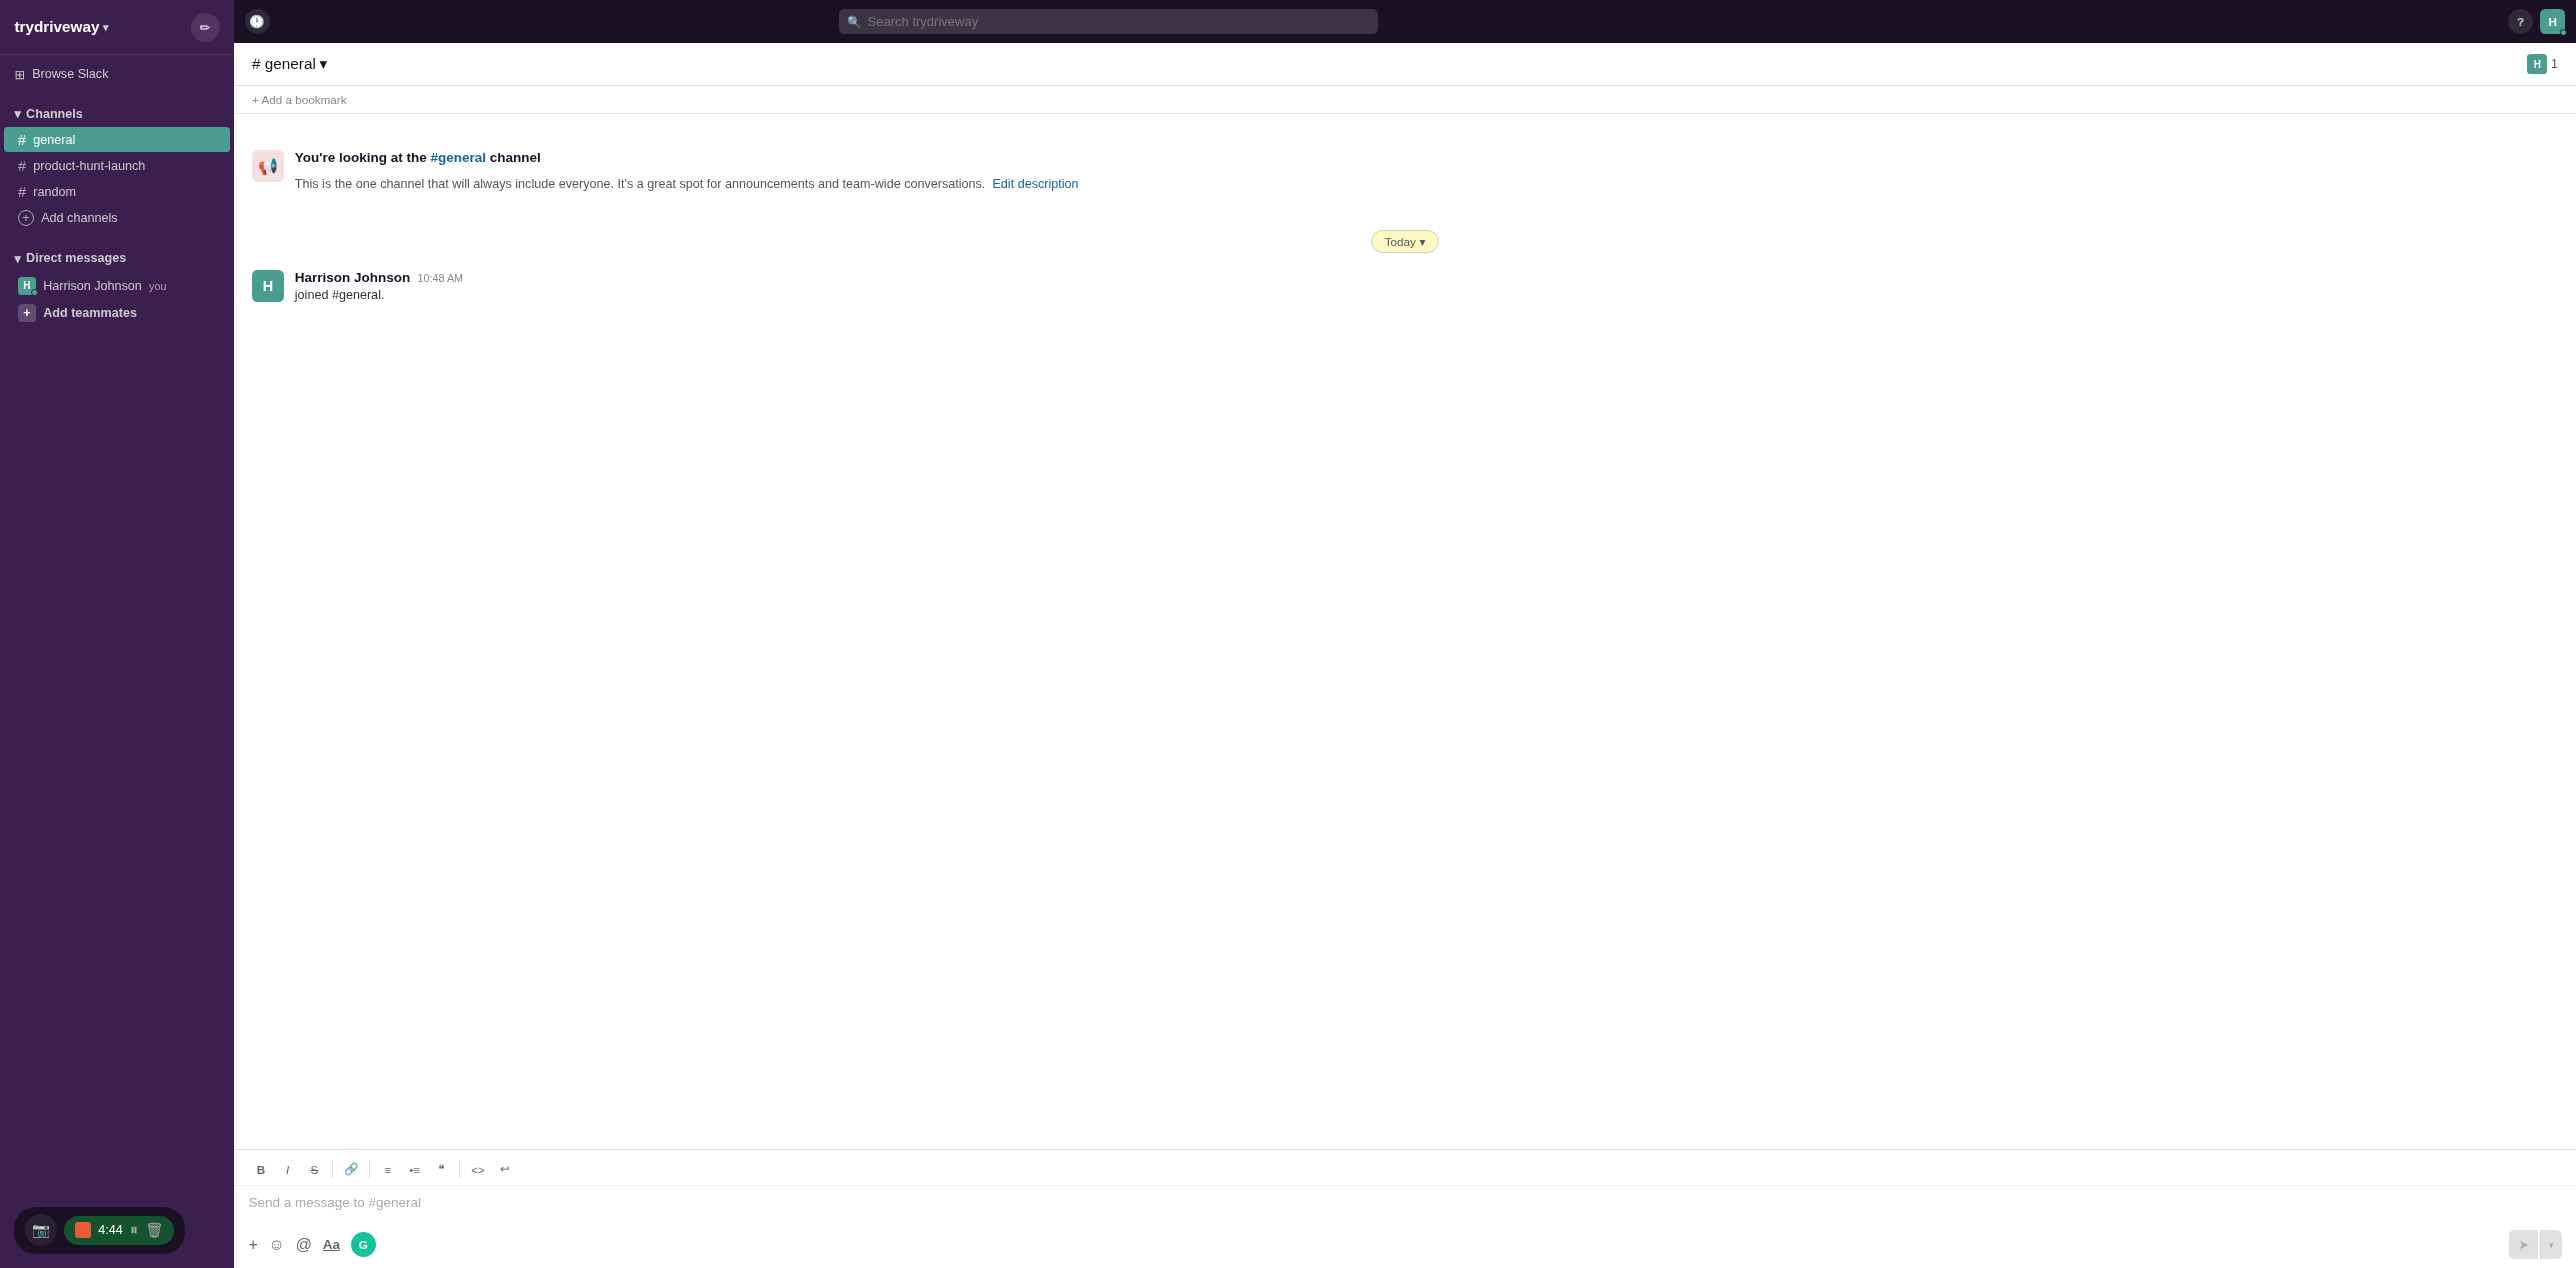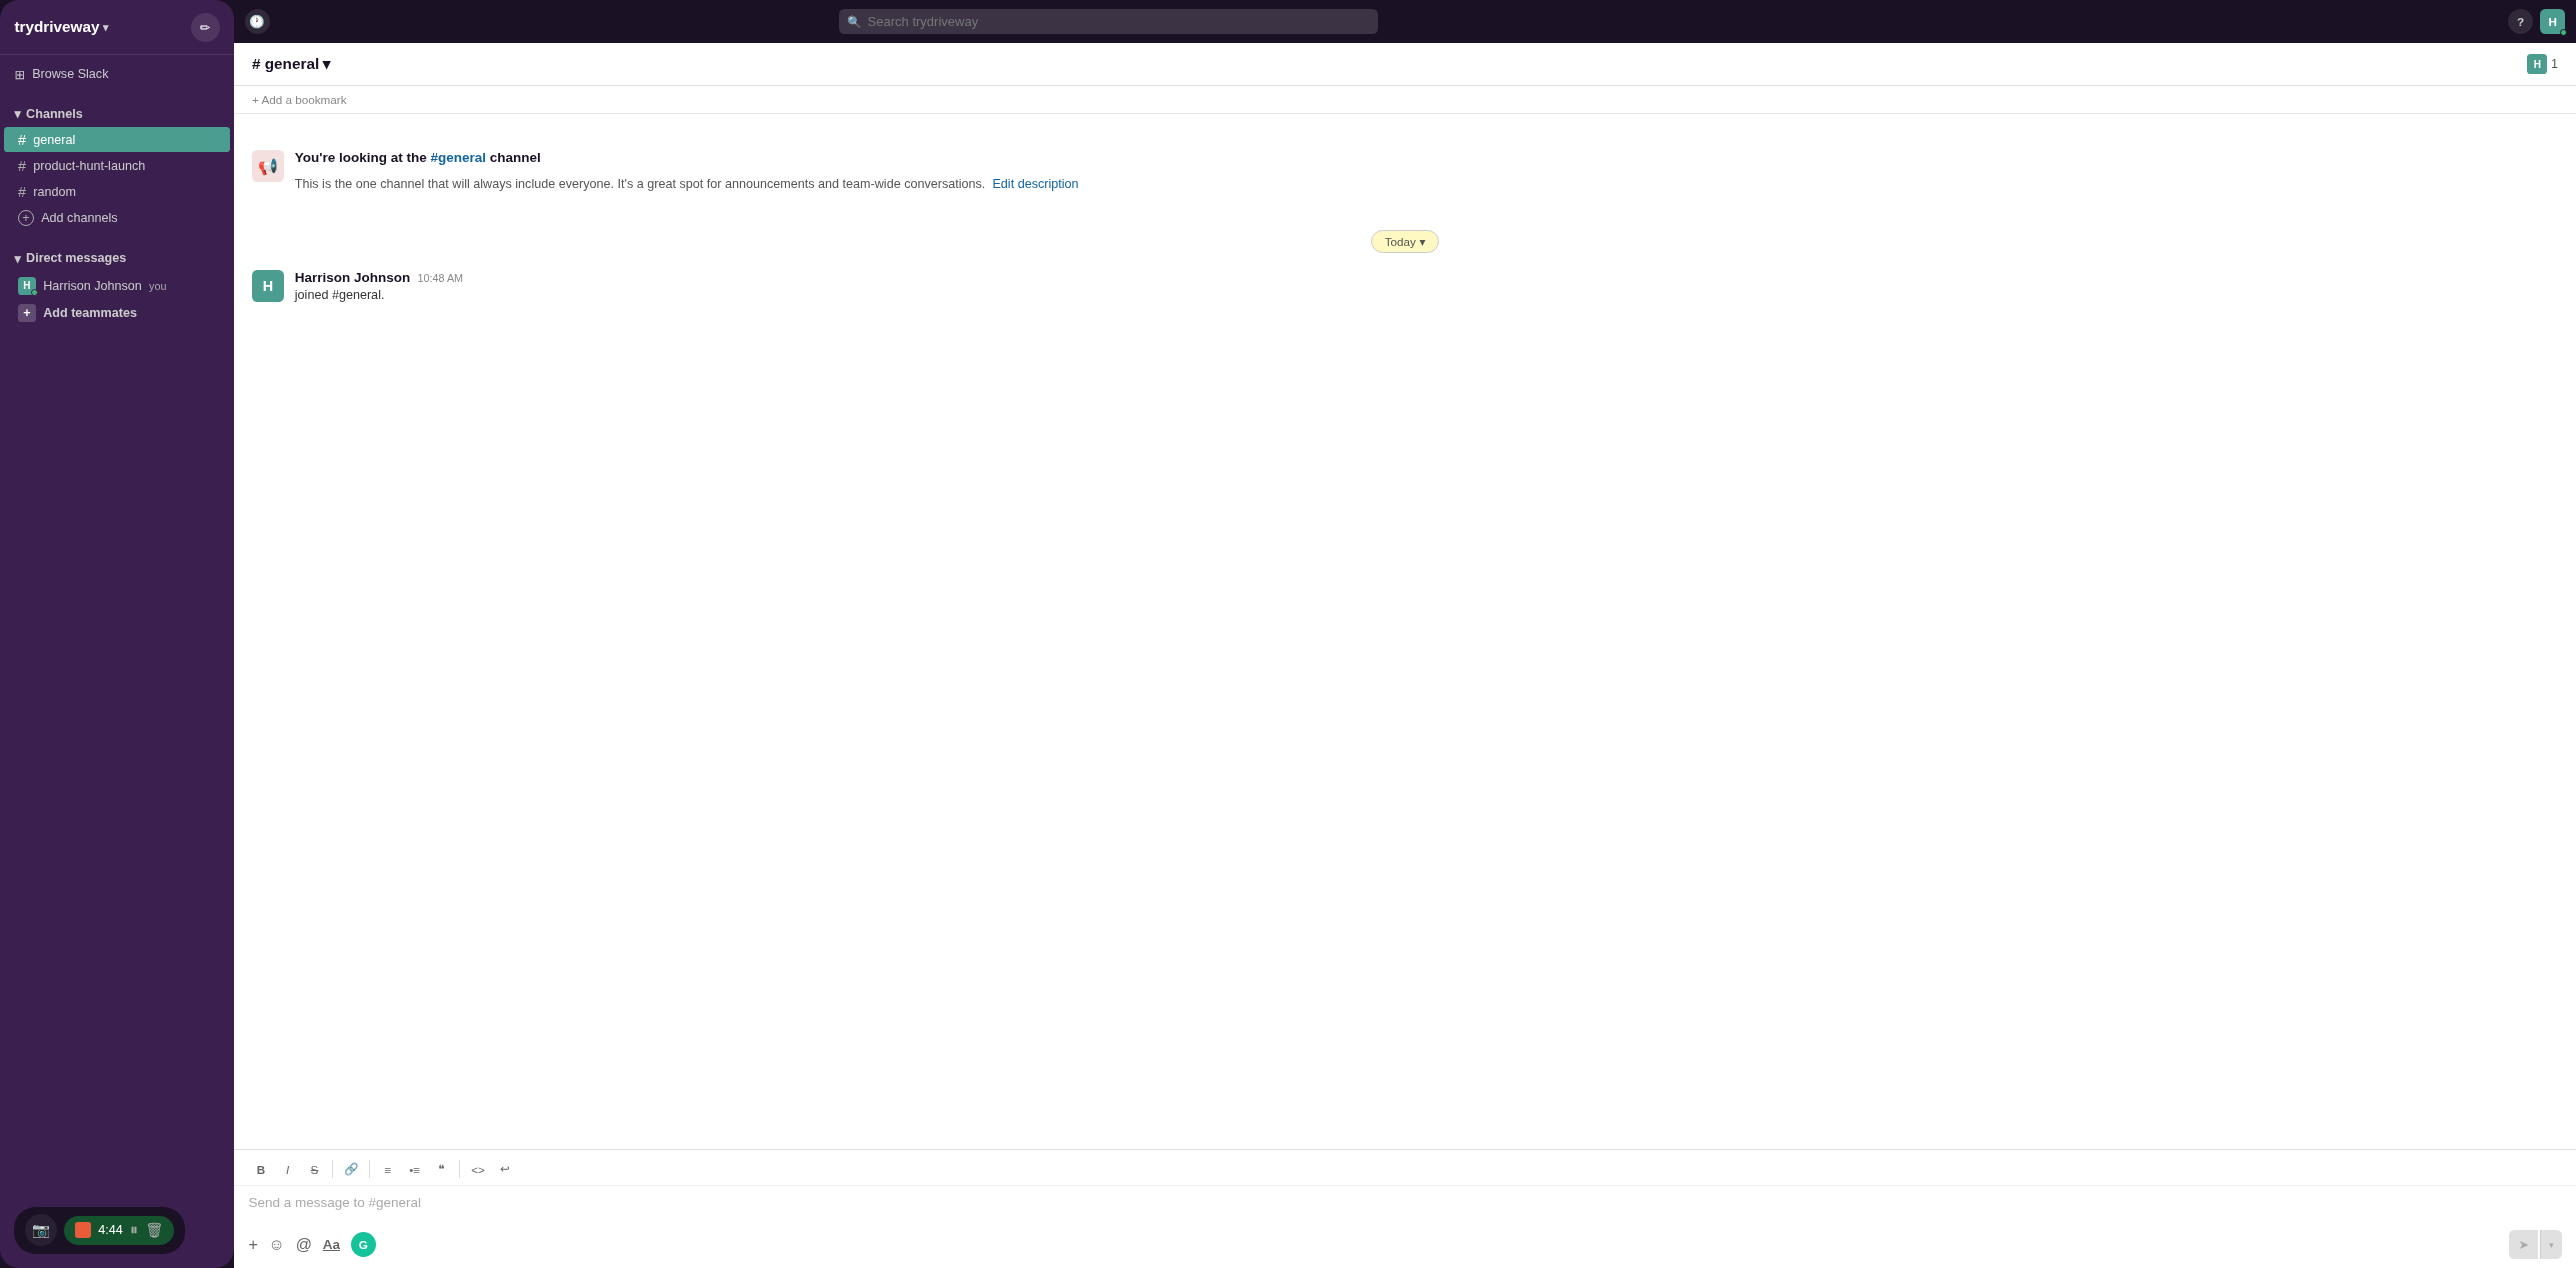--- a/index.html
+++ b/index.html
@@ -7,21 +7,20 @@
 
     
     .sidebar {
       width: 234px;
       min-width: 234px;
       background: #3b1f4e;
       display: flex;
       flex-direction: column;
       color: #ccc;
       height: 100%;
-      border-radius: 19px;
     }
 
     .sidebar-header {
       display: flex;
       align-items: center;
       justify-content: space-between;
       padding: 12.6px 14.4px;
       border-bottom: 0.9px solid rgba(255,255,255,0.1);
     }
 
@@ -358,21 +357,21 @@
       justify-content: space-between;
       padding: 0 18px;
       background: #fff;
     }
 
     .channel-title {
       display: flex;
       align-items: center;
       gap: 3.6px;
       font-size: 15.3px;
-      font-weight: 700;
+      font-weight: 400;
       color: #1a1124;
       cursor: pointer;
     }
 
     .channel-header-right {
       display: flex;
       align-items: center;
       gap: 7.2px;
     }
 

